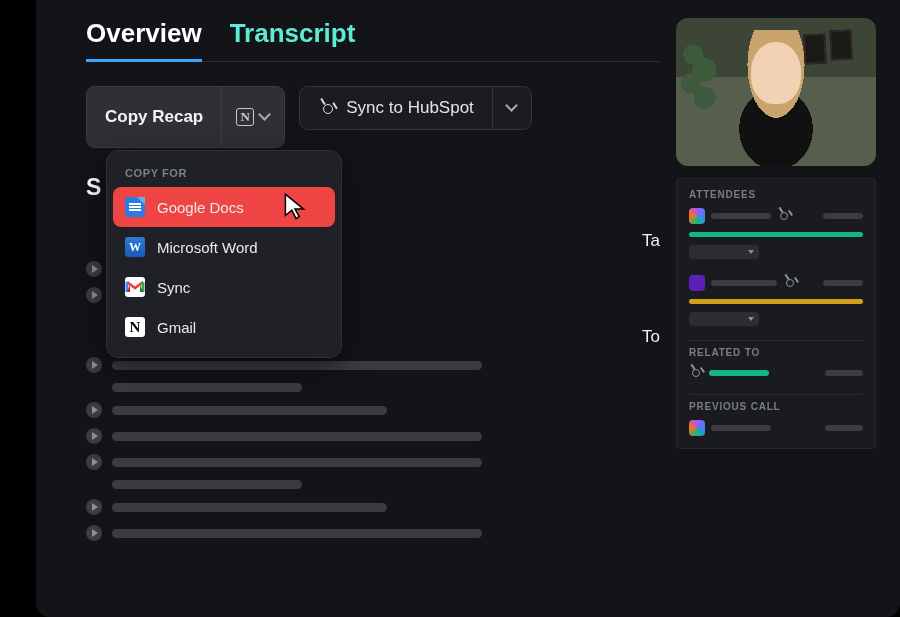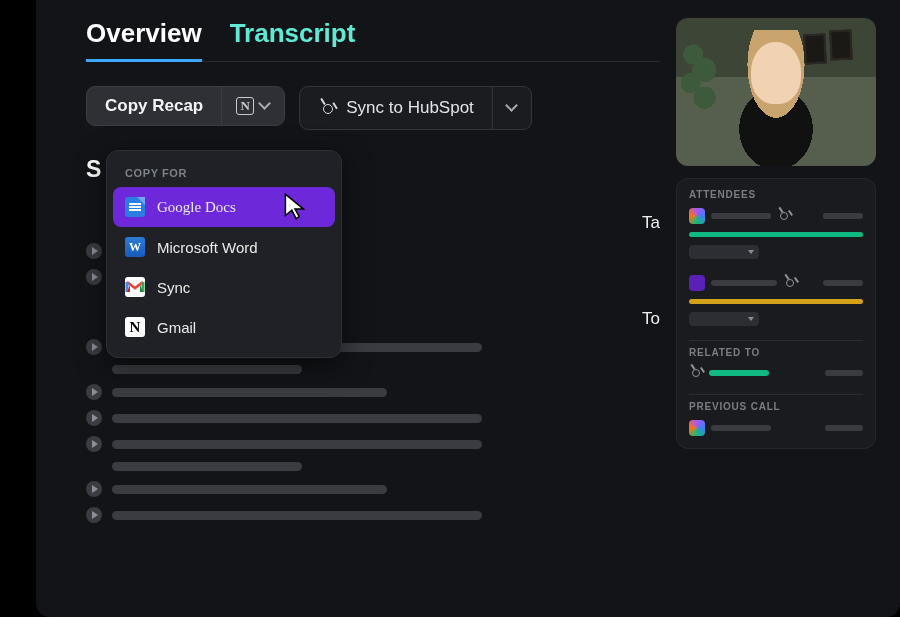--- a/index.html
+++ b/index.html
@@ -38,21 +38,21 @@
   .tab.active { color: #fff; border-bottom-color: #3ea7ff; }
 
   
   .toolbar { display: flex; gap: 14px; margin-top: 24px; position: relative; }
   .split-btn {
     display: flex;
     background: #2e3036;
     border: 1px solid #3b3d44;
     border-radius: 9px;
     align-items: stretch;
-    height: 40px;
+    height: 62px;
   }
   .split-btn .primary {
     display: flex; align-items: center;
     padding: 0 18px;
     font-size: 17px;
     font-weight: 600;
     color: #f1f3f4;
     gap: 10px;
   }
   .split-btn .right {
@@ -91,21 +91,21 @@
     padding: 4px 12px 8px 12px;
   }
   .dropdown .item {
     display: flex; align-items: center; gap: 12px;
     padding: 10px 12px;
     border-radius: 8px;
     color: #e9e9ea;
     font-size: 15px;
     cursor: pointer;
   }
-  .dropdown .item.hover { background: #6d28d9; font-family: Liberation Serif, serif; }
+  .dropdown .item.hover { background: #ef4444; }
   .ico {
     width: 20px; height: 20px;
     display: inline-flex; align-items: center; justify-content: center;
     border-radius: 3px;
     font-size: 12px; font-weight: 700;
   }
   .ico.gdocs { background:#2a7de1; color:#fff; position:relative;}
   .ico.gdocs::after{content:"";position:absolute;top:6px;left:4px;right:4px;height:2px;background:#fff;box-shadow:0 3px 0 #fff,0 6px 0 #fff;}
   .ico.gdocs::before{content:"";position:absolute;top:0;right:0;border:4px solid transparent;border-top-color:#6fa8ee;border-right-color:#6fa8ee;}
   .ico.word { background:linear-gradient(180deg,#2b7cd3,#185abd); color:#fff; font-family:"Times New Roman",serif;}
@@ -185,21 +185,21 @@
     position:absolute;left:4px;top:10px;width:44px;height:120px;
     background:
       radial-gradient(circle at 30% 22%, #3e5a3c 0 10px, transparent 10px),
       radial-gradient(circle at 55% 35%, #3e5a3c 0 12px, transparent 12px),
       radial-gradient(circle at 24% 46%, #3e5a3c 0 10px, transparent 10px),
       radial-gradient(circle at 56% 58%, #3e5a3c 0 11px, transparent 11px);
   }
   .panel {
     background:#191b1f;
     border:1px solid #26282d;
-    border-radius:12px;
+    border-radius:4px;
     padding:10px 12px 12px 12px;
   }
   .panel .lbl {
     font-size:10px; letter-spacing:.8px; font-weight:700; color:#7a7d84;
     margin-bottom:8px;
   }
   .att-row{display:flex;align-items:center;gap:6px;margin-top:8px;}
   .chip{width:16px;height:16px;border-radius:4px;display:inline-block;}
   .chip.spark{background:conic-gradient(#a855f7,#3b82f6,#10b981,#f97316,#a855f7);}
   .chip.purple{background:#5b21b6;}

